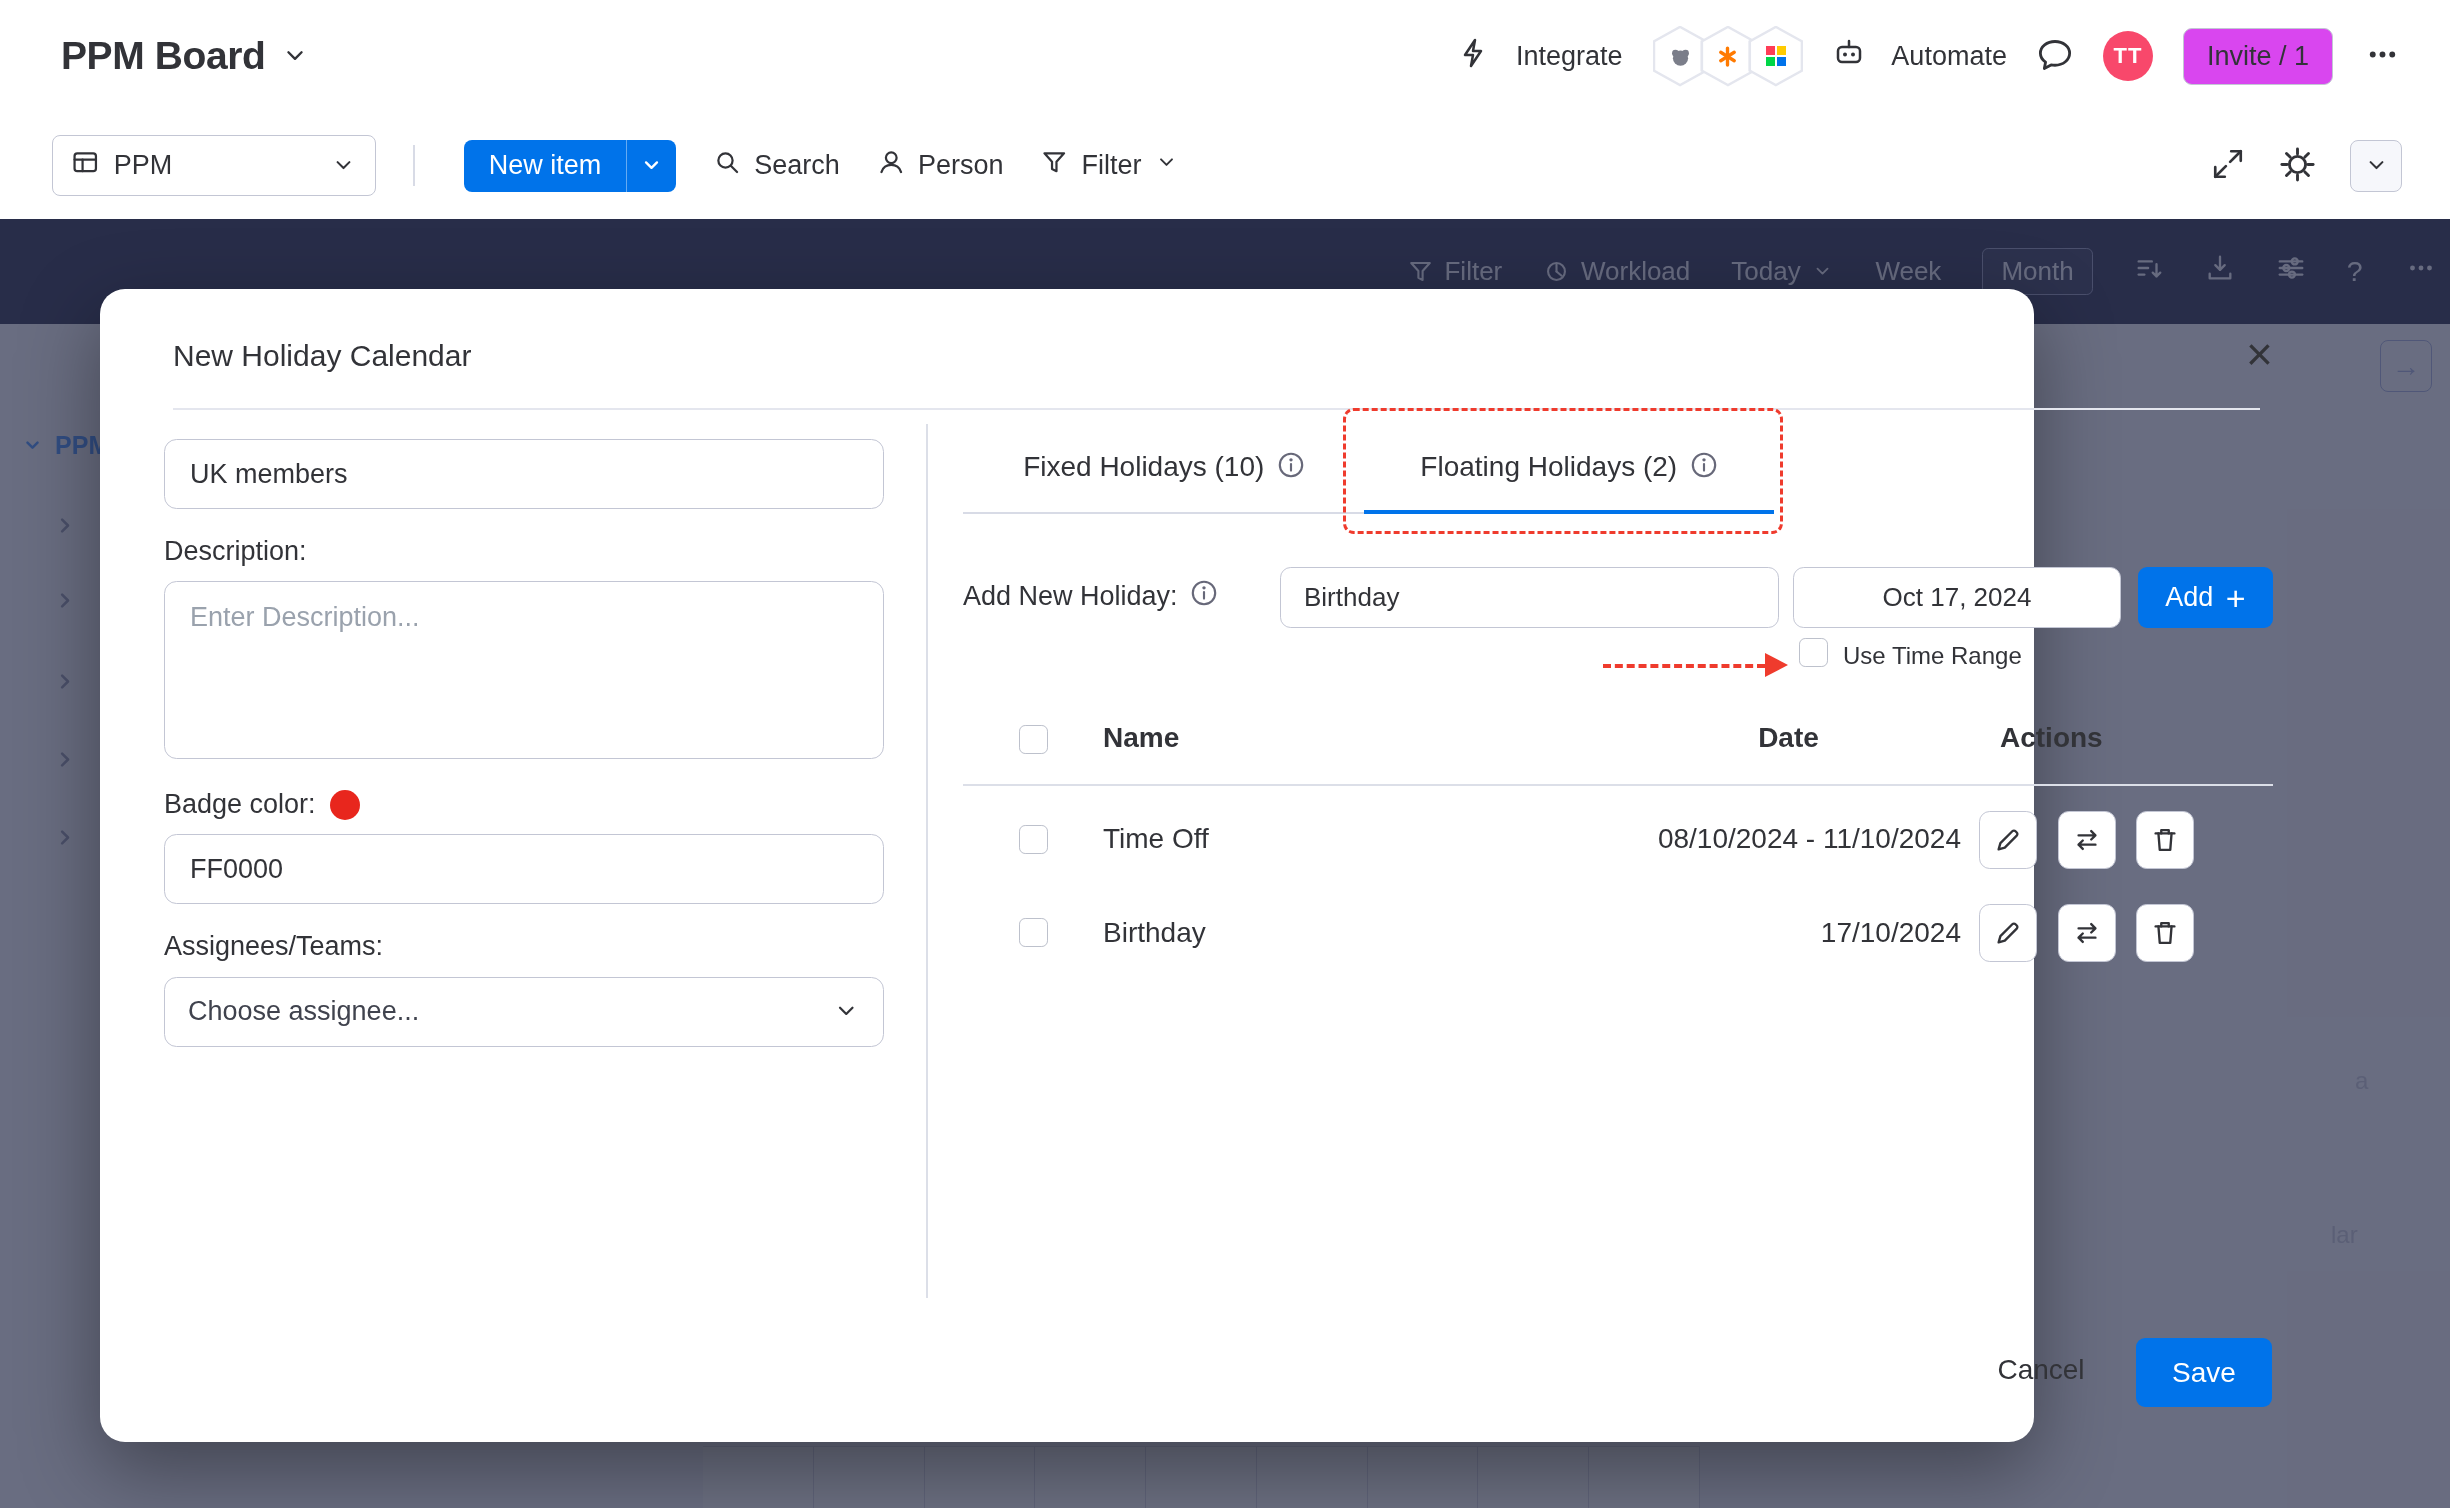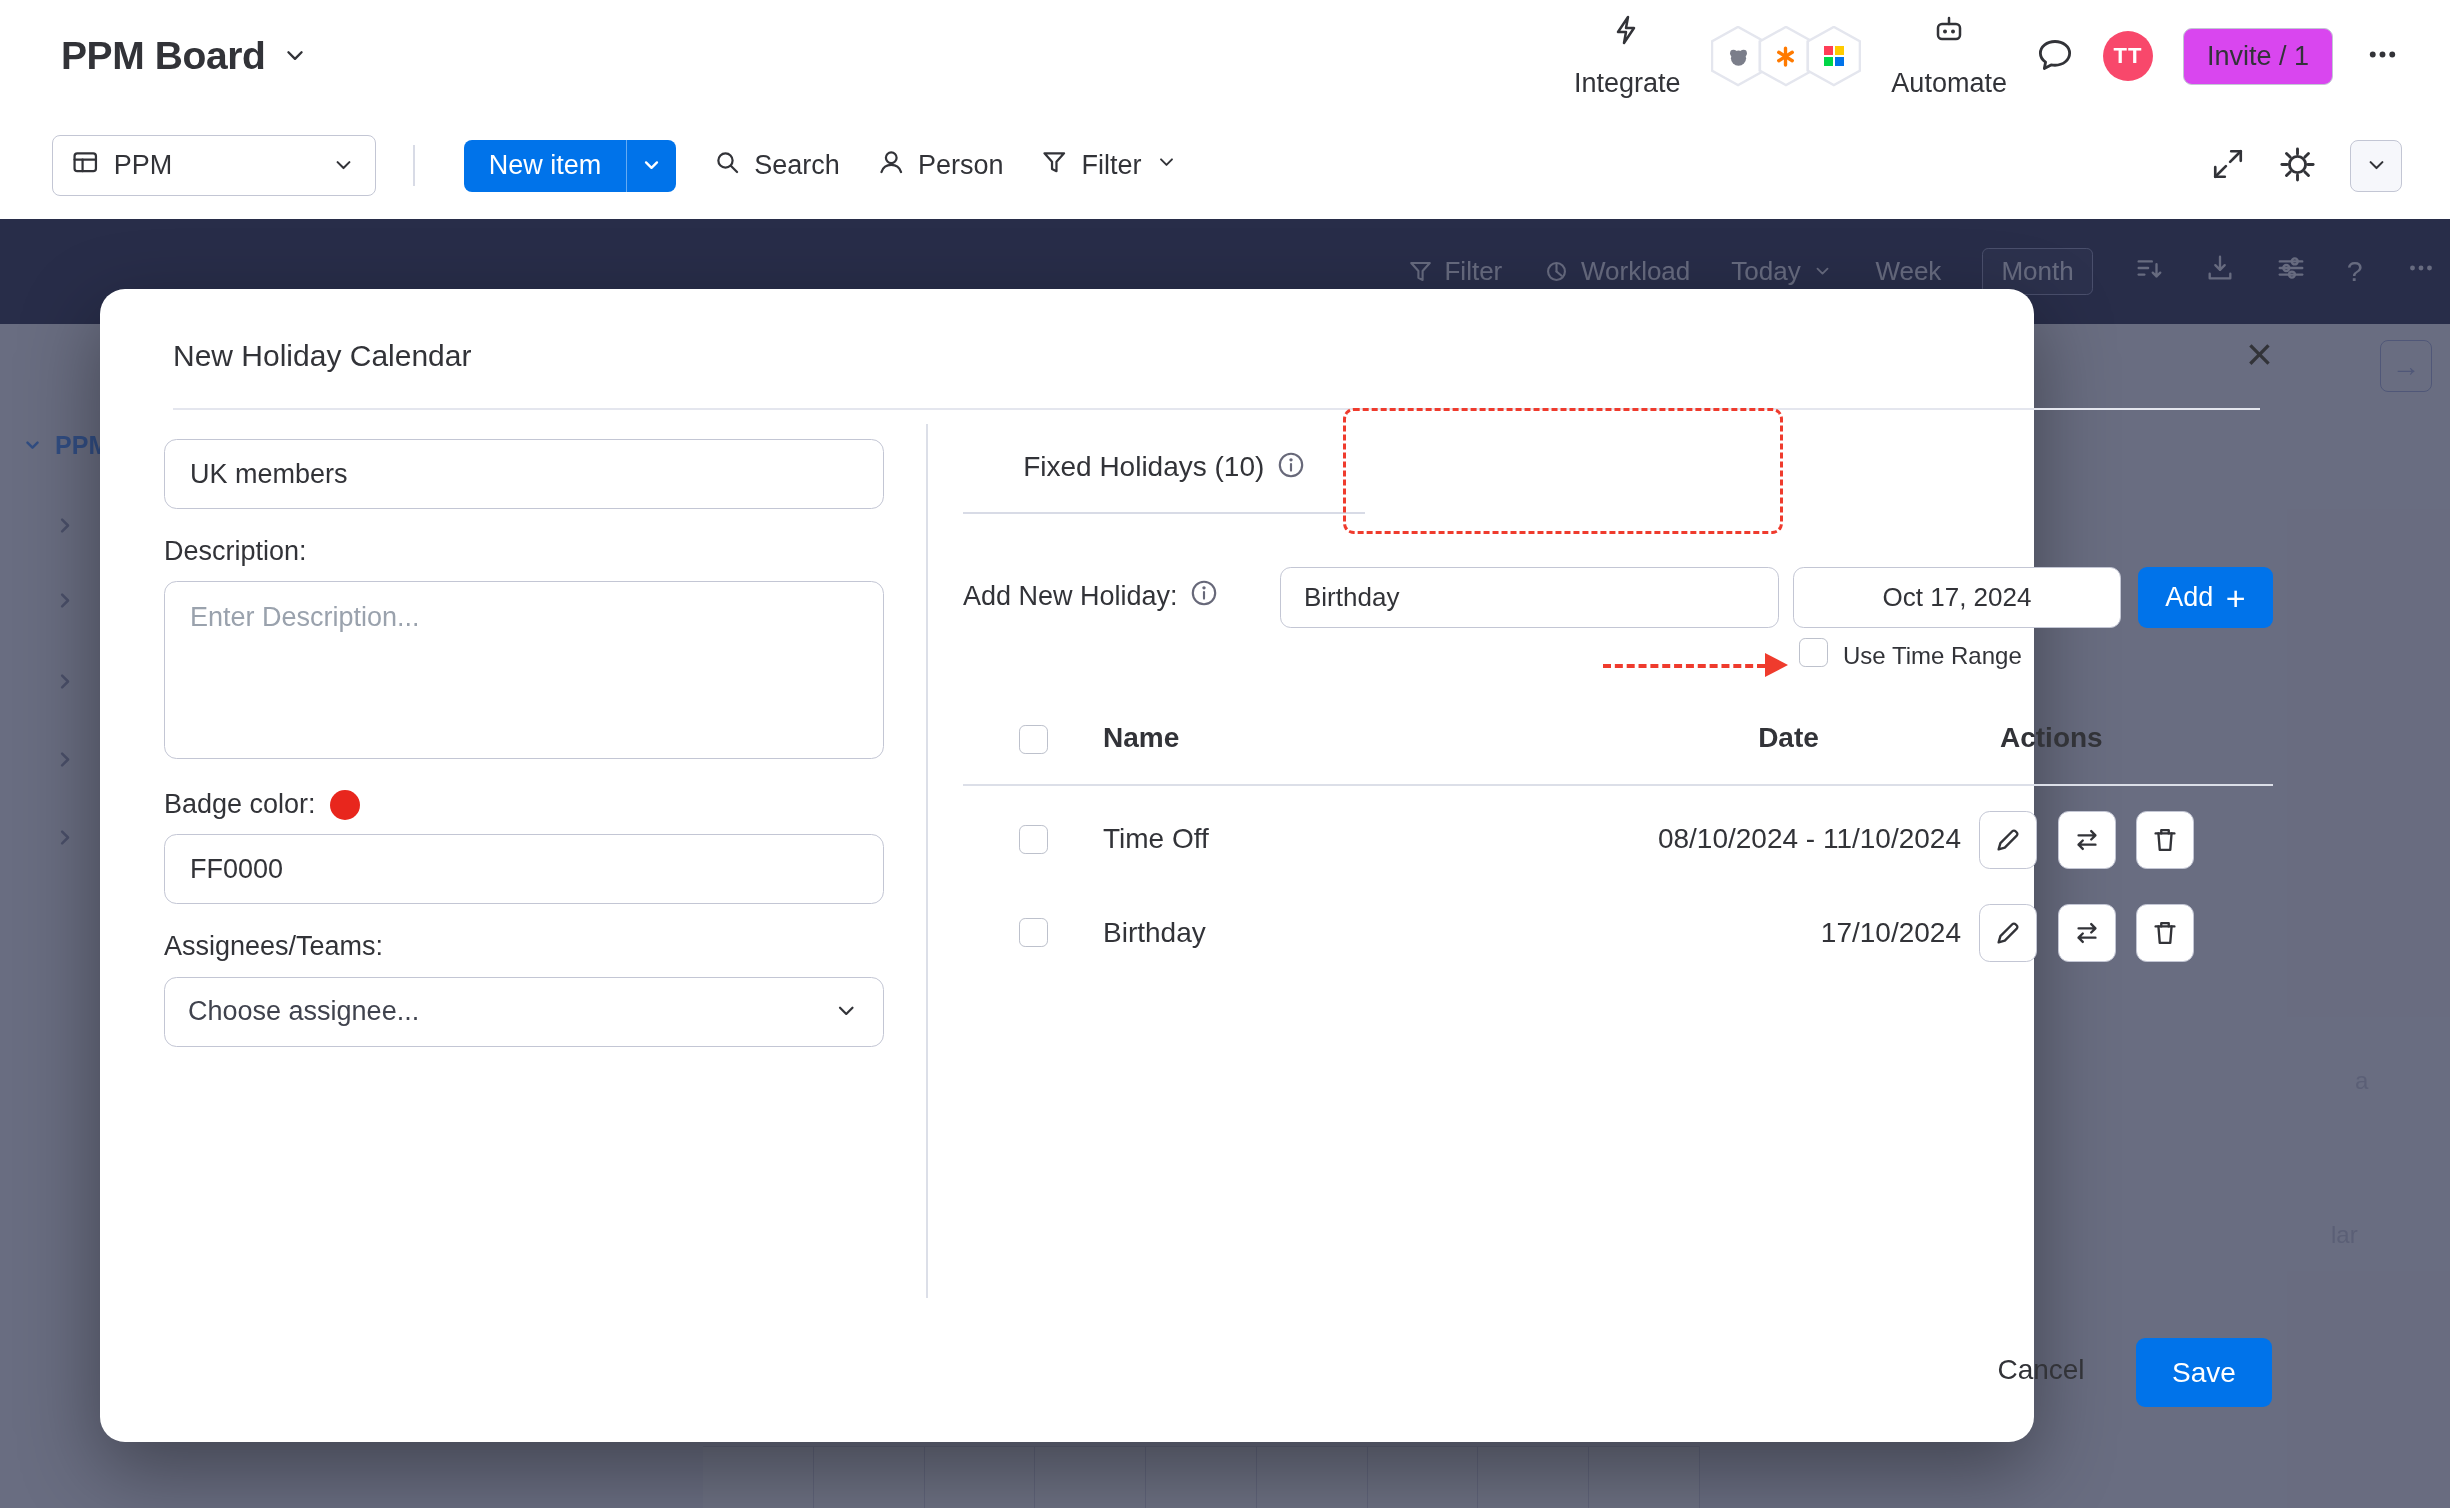--- a/index.html
+++ b/index.html
@@ -12,21 +12,21 @@
   svg.icl .fl { fill:#e9ebf5; stroke:none; }
   svg.icg * { stroke:#676879; fill:none; stroke-width:2.3; stroke-linecap:round; stroke-linejoin:round; }
   svg.icg .fl { fill:#676879; stroke:none; }
 
   
   .header { position:absolute; top:0; left:0; right:0; height:219px; background:#fff; z-index:1; }
   .hrow1 { height:112px; display:flex; align-items:center; padding:0 48px 0 61px; }
   .board-title { font-size:39px; font-weight:700; letter-spacing:-0.4px; }
   .title-chev { margin-left:14.2px; display:flex; }
   .hr1-right { margin-left:auto; display:flex; align-items:center; gap:30px; }
-  .hgroup { display:flex; align-items:center; gap:15px; font-size:27px;flex-direction:column; }
+  .hgroup { display:flex; align-items:center; gap:26px; font-size:27px; }
   .hex-stack { display:flex; align-items:center; }
   .hex { position:relative; width:55px; height:61px; clip-path:polygon(50% 0,100% 25%,100% 75%,50% 100%,0 75%,0 25%); background:#e4e6ee; display:flex; align-items:center; justify-content:center; }
   .hex + .hex { margin-left:-7.1px; }
   .hex::before { content:""; position:absolute; inset:2.7px; clip-path:polygon(50% 0,100% 25%,100% 75%,50% 100%,0 75%,0 25%); background:#fff; }
   .hex > * { position:relative; z-index:1; }
   .sq { width:9px; height:9px; display:inline-block; }
   .grid2 { display:grid; grid-template-columns:9px 9px; gap:2.7px; }
   .avatar { width:50px; height:50px; border-radius:50%; background:#f8486b; color:#fff; font-size:22px; font-weight:700; display:flex; align-items:center; justify-content:center; letter-spacing:0.9px; }
   .invite-btn { height:57px; border:1.8px solid #c3c6d4; border-radius:9px; background:#d946ef; font-size:27px; color:#323338; padding:0 23px; display:flex; align-items:center; font-family:inherit; }
   .hrow2 { height:107px; display:flex; align-items:center; padding:0 48px 0 52px; gap:37px; }
@@ -387,20 +387,30 @@
   <button class="abs tab tab-fixed">
     <span>Fixed Holidays (10)</span>
     <span>
       <svg class="icg" width="28" height="28" viewBox="0 0 30 30">
           <circle cx="15" cy="15" r="12"></circle>
           <line x1="15" y1="14" x2="15" y2="21"></line>
           <circle class="fl" cx="15" cy="9.5" r="1.8"></circle>
         </svg>
     </span>
   </button>
+  <button class="abs tab tab-floating">
+    <span>Floating Holidays (2)</span>
+    <span>
+      <svg class="icg" width="28" height="28" viewBox="0 0 30 30">
+          <circle cx="15" cy="15" r="12"></circle>
+          <line x1="15" y1="14" x2="15" y2="21"></line>
+          <circle class="fl" cx="15" cy="9.5" r="1.8"></circle>
+        </svg>
+    </span>
+  </button>
   <div class="abs dashed-box"></div>
 
   <div class="abs add-label">
     <span>Add New Holiday:</span>
     <span>
       <svg class="icg" width="28" height="28" viewBox="0 0 30 30">
           <circle cx="15" cy="15" r="12"></circle>
           <line x1="15" y1="14" x2="15" y2="21"></line>
           <circle class="fl" cx="15" cy="9.5" r="1.8"></circle>
         </svg>

